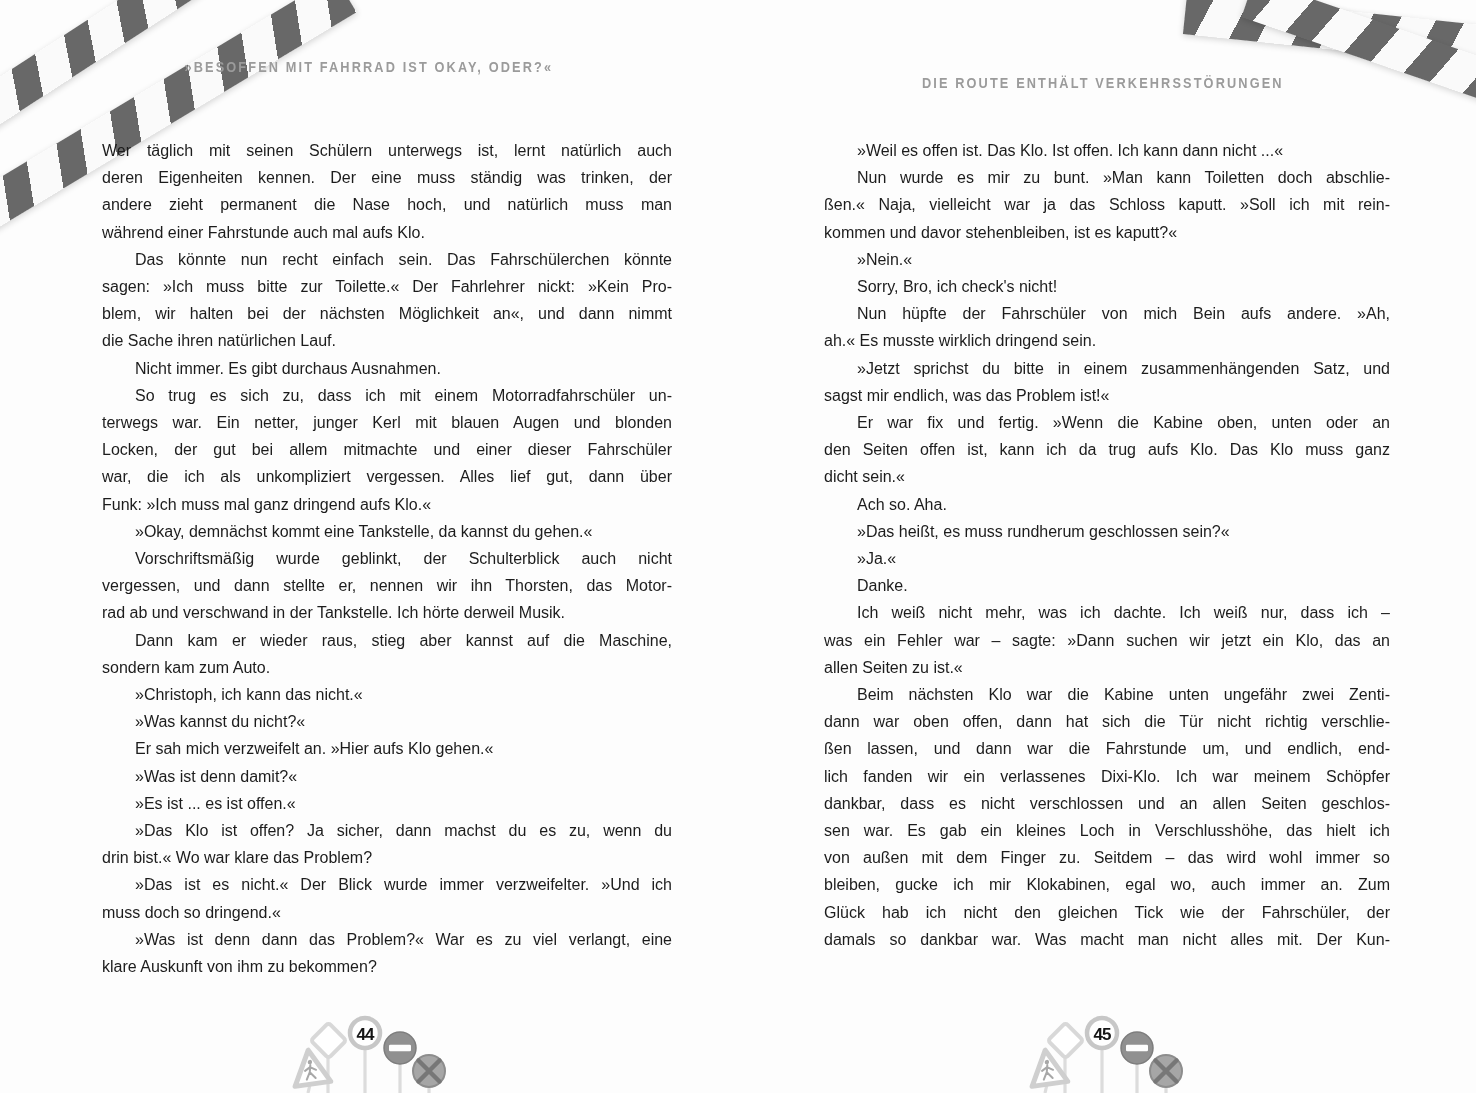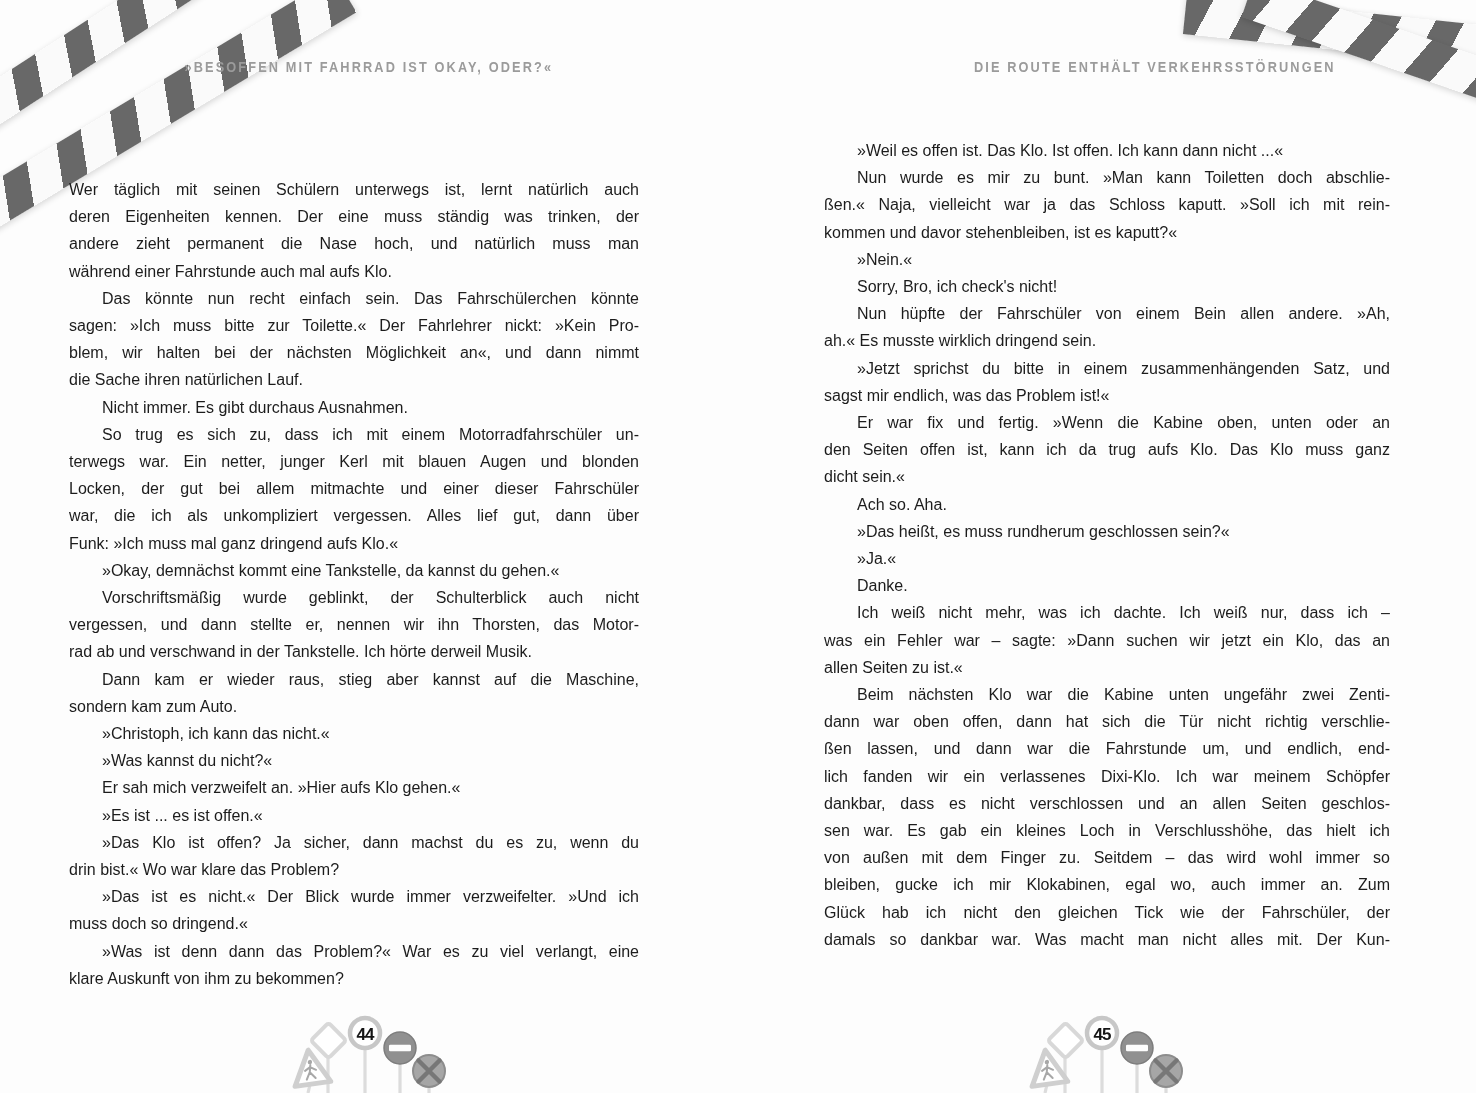--- a/index.html
+++ b/index.html
@@ -25,29 +25,29 @@
   .tape-r2 { left: 1248px; top: -22px; width: 330px; transform: rotate(19deg); }
 
   
   .running-head {
     position: absolute; top: 58px;
     font-weight: bold; font-size: 15px; letter-spacing: 2.5px;
     color: #9b9b9b; text-align: center; white-space: nowrap;
   }
   .running-head .rh-inner { display: inline-block; transform: scaleX(0.85); }
   .running-head.rh-left  { left: 84px;  width: 570px; }
-  .running-head.rh-right { left: 872px; width: 566px; }
+  .running-head.rh-right { left: 820px; width: 566px; margin-top: 16px; }
 
   
   .column {
     position: absolute; top: 137px;
     font-size: 16px; line-height: 27.2px;
     color: #1c1c1c;
   }
-  .left-col  { left: 69px;  width: 570px; margin-top: 39px; }
+  .left-col  { left: 102px;  width: 570px; }
   .right-col { left: 824px; width: 566px; }
   .line { text-align: justify; text-align-last: justify; }
   .line.last { text-align-last: left; }
   .line.indent { text-indent: 33px; }
 
   
   .signs { position: absolute; top: 1000px; width: 200px; height: 93px; }
   .signs-left  { left: 281px; }
   .signs-right { left: 1018px; }
   .sign-number {
@@ -89,36 +89,37 @@
       <div class="line last">Funk: »Ich muss mal ganz dringend aufs Klo.«</div>
       <div class="line indent last">»Okay, demnächst kommt eine Tankstelle, da kannst du gehen.«</div>
       <div class="line indent">Vorschriftsmäßig wurde geblinkt, der Schulterblick auch nicht</div>
       <div class="line">vergessen, und dann stellte er, nennen wir ihn Thorsten, das Motor-</div>
       <div class="line last">rad ab und verschwand in der Tankstelle. Ich hörte derweil Musik.</div>
       <div class="line indent">Dann kam er wieder raus, stieg aber kannst auf die Maschine,</div>
       <div class="line last">sondern kam zum Auto.</div>
       <div class="line indent last">»Christoph, ich kann das nicht.«</div>
       <div class="line indent last">»Was kannst du nicht?«</div>
       <div class="line indent last">Er sah mich verzweifelt an. »Hier aufs Klo gehen.«</div>
+      <div class="line indent last">»Was ist denn damit?«</div>
       <div class="line indent last">»Es ist ... es ist offen.«</div>
       <div class="line indent">»Das Klo ist offen? Ja sicher, dann machst du es zu, wenn du</div>
       <div class="line last">drin bist.« Wo war klare das Problem?</div>
       <div class="line indent">»Das ist es nicht.« Der Blick wurde immer verzweifelter. »Und ich</div>
       <div class="line last">muss doch so dringend.«</div>
       <div class="line indent">»Was ist denn dann das Problem?« War es zu viel verlangt, eine</div>
       <div class="line last">klare Auskunft von ihm zu bekommen?</div>
     </div>
   <div class="column right-col">
       <div class="line indent last">»Weil es offen ist. Das Klo. Ist offen. Ich kann dann nicht ...«</div>
       <div class="line indent">Nun wurde es mir zu bunt. »Man kann Toiletten doch abschlie-</div>
       <div class="line">ßen.« Naja, vielleicht war ja das Schloss kaputt. »Soll ich mit rein-</div>
       <div class="line last">kommen und davor stehenbleiben, ist es kaputt?«</div>
       <div class="line indent last">»Nein.«</div>
       <div class="line indent last">Sorry, Bro, ich check's nicht!</div>
-      <div class="line indent">Nun hüpfte der Fahrschüler von einem Bein allen andere. »Ah,</div>
+      <div class="line indent">Nun hüpfte der Fahrschüler von mich Bein aufs andere. »Ah,</div>
       <div class="line last">ah.« Es musste wirklich dringend sein.</div>
       <div class="line indent">»Jetzt sprichst du bitte in einem zusammenhängenden Satz, und</div>
       <div class="line last">sagst mir endlich, was das Problem ist!«</div>
       <div class="line indent">Er war fix und fertig. »Wenn die Kabine oben, unten oder an</div>
       <div class="line">den Seiten offen ist, kann ich da trug aufs Klo. Das Klo muss ganz</div>
       <div class="line last">dicht sein.«</div>
       <div class="line indent last">Ach so. Aha.</div>
       <div class="line indent last">»Das heißt, es muss rundherum geschlossen sein?«</div>
       <div class="line indent last">»Ja.«</div>
       <div class="line indent last">Danke.</div>

